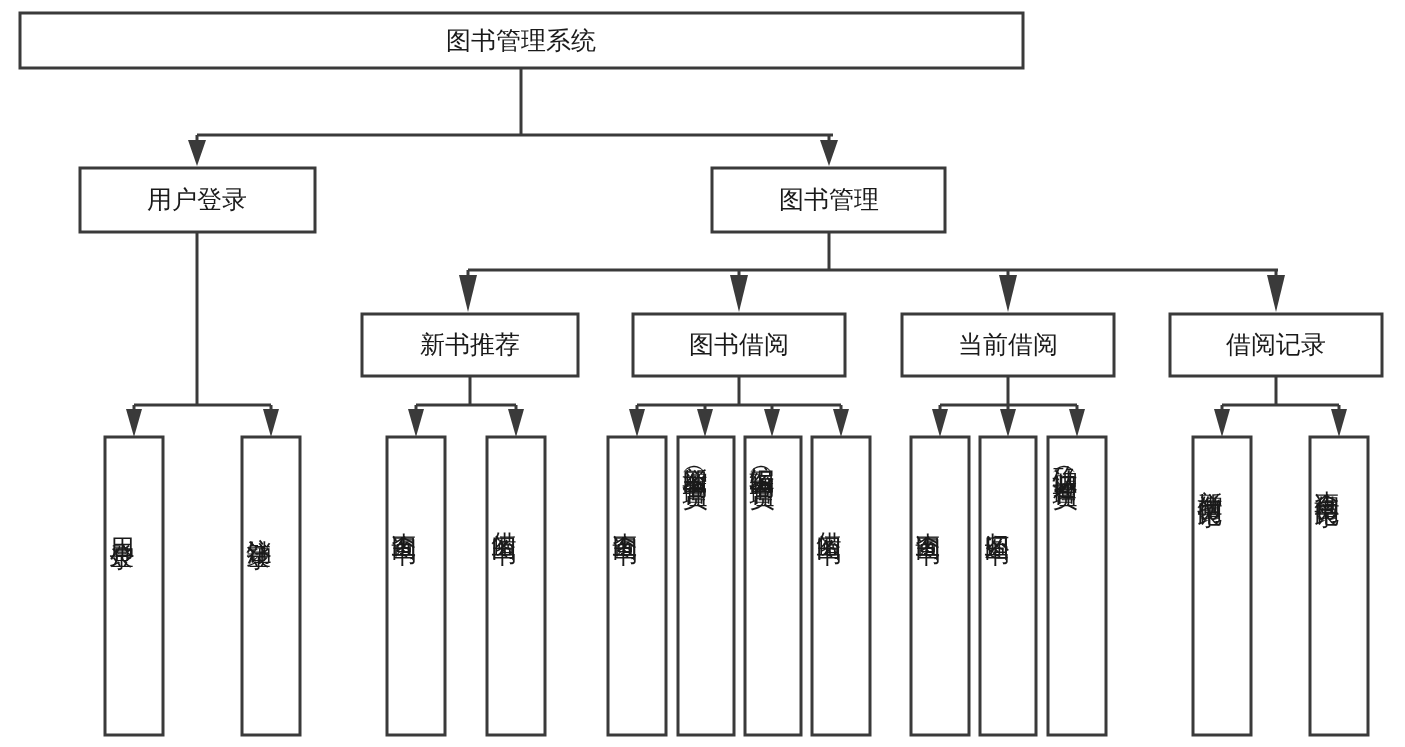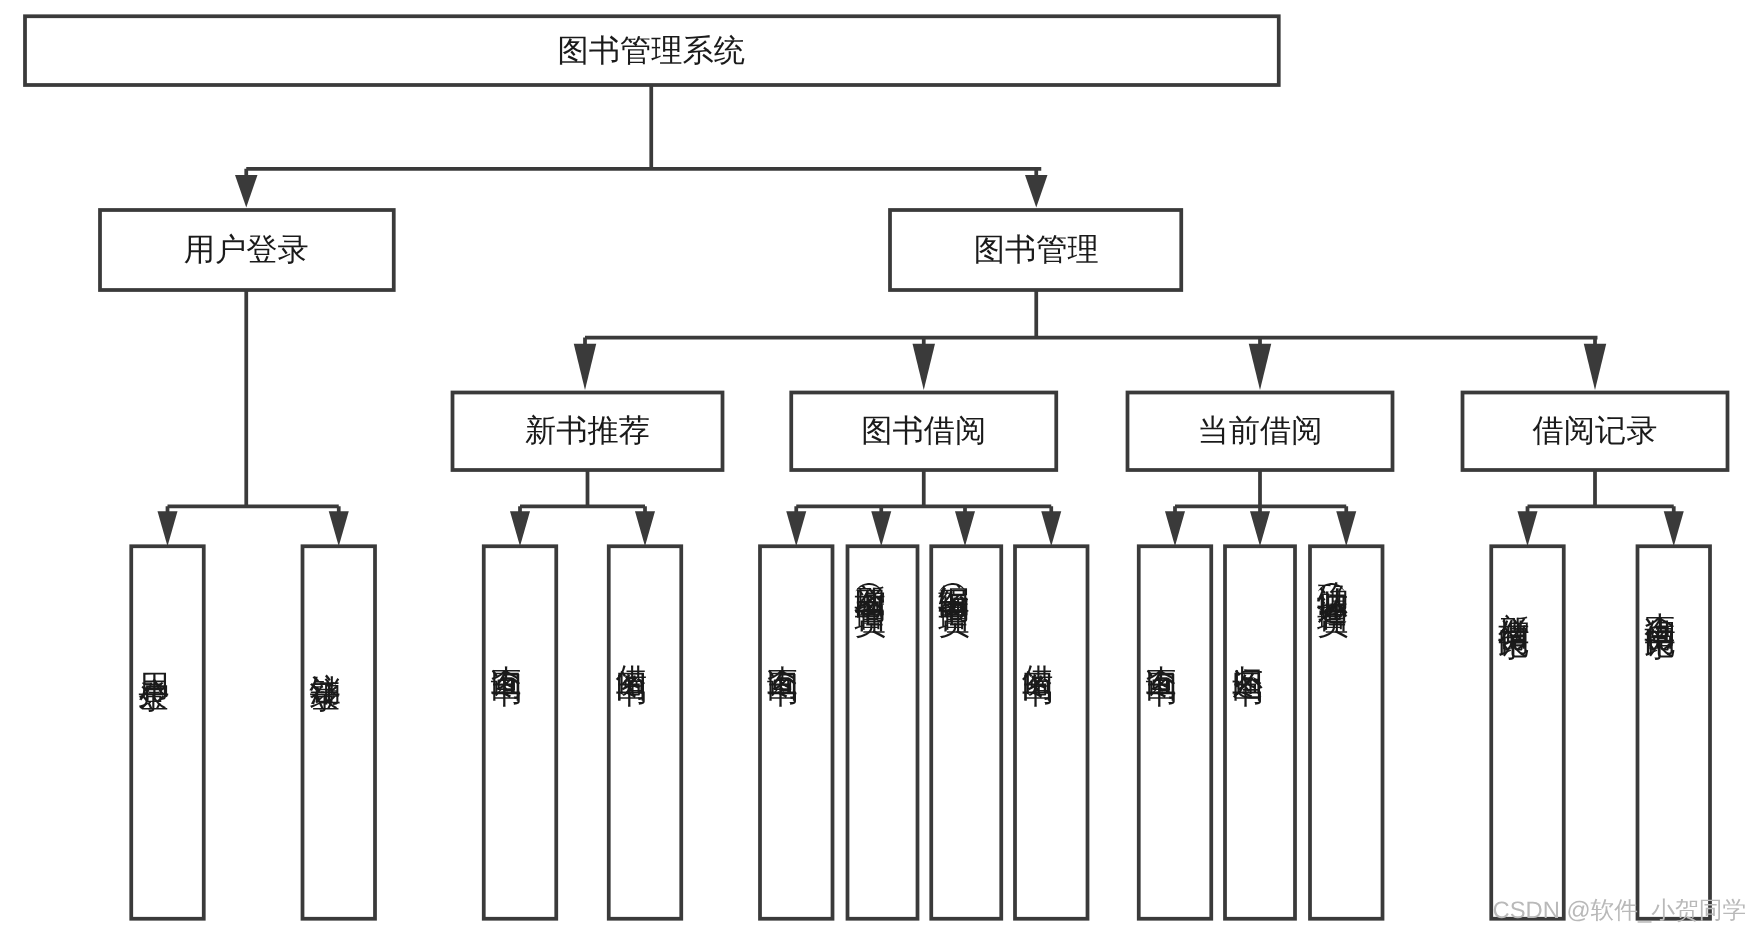--- a/index.html
+++ b/index.html
@@ -212,14 +212,13 @@
   <div class="leaf-label" style="left:749px; top:446px; height:282px;">编辑图书（管理员）</div>
   <div class="leaf-label" style="left:816px; top:512px; height:200px;">借阅图书</div>
 
   <div class="leaf-label" style="left:915px; top:512px; height:200px;">查询图书</div>
   <div class="leaf-label" style="left:984px; top:512px; height:200px;">归还图书</div>
   <div class="leaf-label" style="left:1052px; top:446px; height:282px;">确认归还（管理员）</div>
 
   <div class="leaf-label" style="left:1197px; top:470px; height:250px;">新增借阅记录</div>
   <div class="leaf-label" style="left:1314px; top:470px; height:250px;">查询借阅记录</div>
 
-  <div class="watermark">CSDN @软件_小贺同学</div>
 </div>
 
 </body></html>

